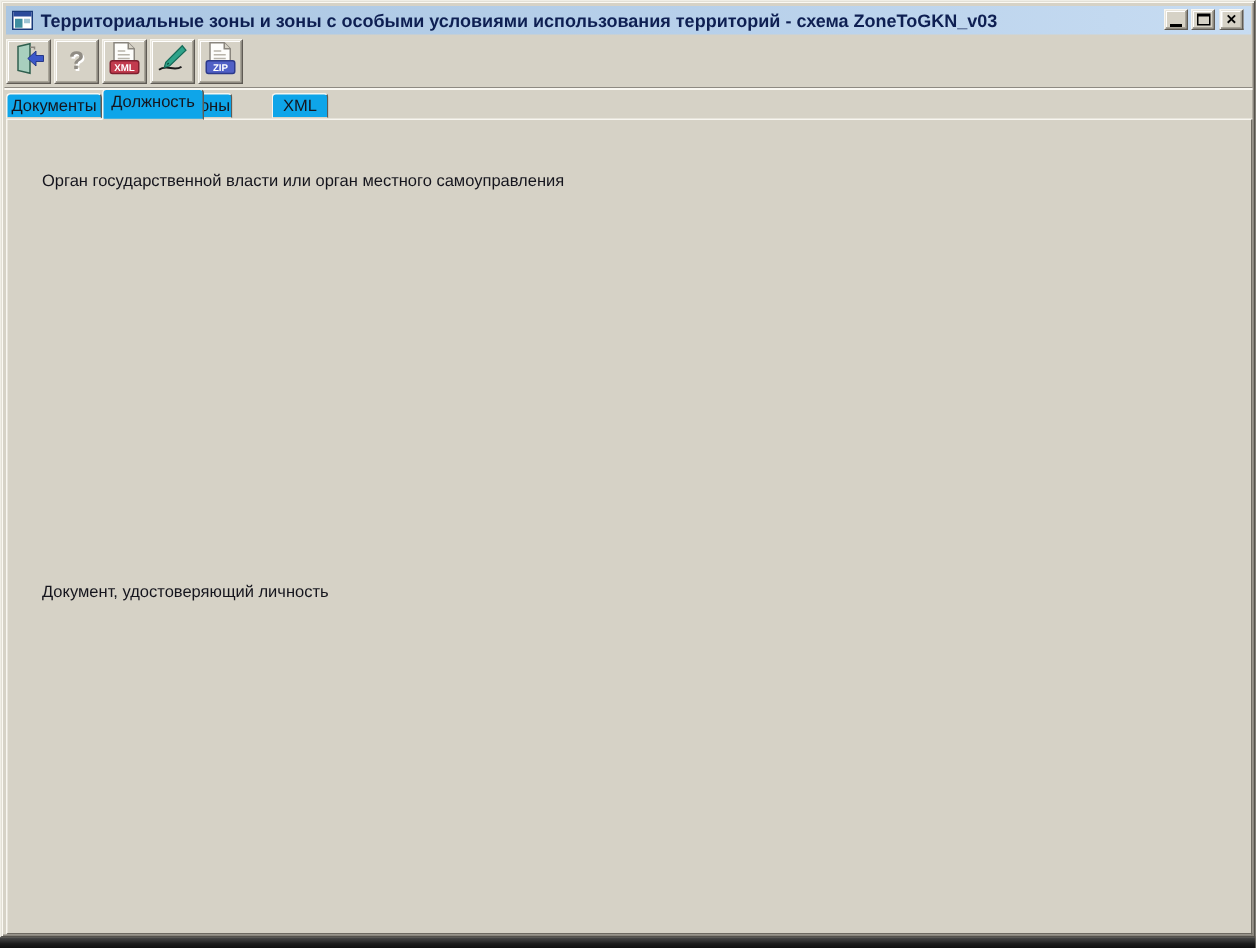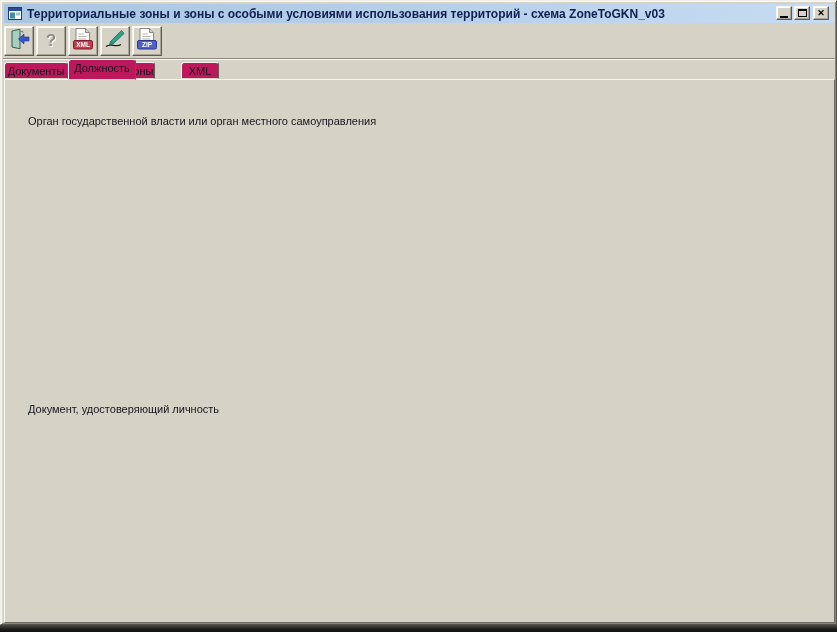--- a/index.html
+++ b/index.html
@@ -28,21 +28,21 @@
   .glyph-max { width:9px; height:8px; border:1px solid #000; border-top:2px solid #000; }
   .glyph-close { font-size:9px; font-weight:bold; color:#000; line-height:1; }
 
   .toolbar-btn { position:absolute; top:25px; width:30px; height:30px; background:#d6d2c6;
           border:1px solid; border-color:#f8f6f0 #5f5b54 #5f5b54 #f8f6f0;
           box-shadow: inset -1px -1px 0 #a8a498, inset 1px 1px 0 #ffffff;
           display:flex; align-items:center; justify-content:center; }
   .toolbar-sep { position:absolute; left:2px; top:57px; width:832px; height:2px;
           background:linear-gradient(180deg,#8e8a82 50%,#faf8f2 50%); }
 
-  .tab { position:absolute; top:61px; height:17px; background:#be185d;
+  .tab { position:absolute; top:61px; height:17px; background:#0ea5e9;
          border:1px solid; border-color:#f8f6f0 #5f5b54 #d6d2c6 #f8f6f0;
          border-radius:3px 3px 0 0; font-size:11px; color:#15151d; text-align:center;
          padding-top:2px; z-index:1; }
   .tab.active { top:58px; height:21px; z-index:6; font-weight:normal; }
 
   .tab-panel { position:absolute; left:3px; top:78px; width:831px; height:544px;
          background:#d6d2c6;
          border:1px solid; border-color:#f8f6f0 #6e6a62 #6e6a62 #f8f6f0; z-index:2; }
 
   .panel { position:absolute; border:1px solid;
@@ -218,21 +218,21 @@
     <input class="fld" style="left: 466px; top: 40px; width: 209px; height: 20px;" value="+7-496-517-89-98">
 
     <span class="lbl" style="left:7px;top:66px;">Должность:</span>
     <input class="fld" style="left: 164px; top: 62px; width: 507px; height: 20px;" value="врио Главы Ногинского Муниципального района">
 
     <span class="lbl" style="left:7px;top:88px;">Страховой номер индивидуального лицевого счета :</span>
     <input class="fld" style="left: 292px; top: 84px; width: 76px; height: 19px;" value="21-125-121-56">
     <button class="btn" style="left:476px;top:82px;width:114px;height:22px;">Почтовый адрес</button>
 
     <div class="gbox" style="left:5px;top:119px;width:810px;height:105px;"></div>
-    <span class="legend" style="left:14px;top:113px;">Документ, удостоверяющий личность</span>
+    <span class="legend" style="left:14px;top:99px;">Документ, удостоверяющий личность</span>
 
     <span class="lbl" style="left:12px;top:135px;">Код документа:</span>
     <div class="combo" style="left:120px;top:131px;width:694px;height:20px;">
       <span class="combo-text">Документы, удостоверяющие личность физического лица</span>
       <span class="combo-arrow">
           <span class="arrow-down"></span>
         </span>
     </div>
 
     <span class="lbl" style="left:12px;top:158px;">Наименование:</span>

